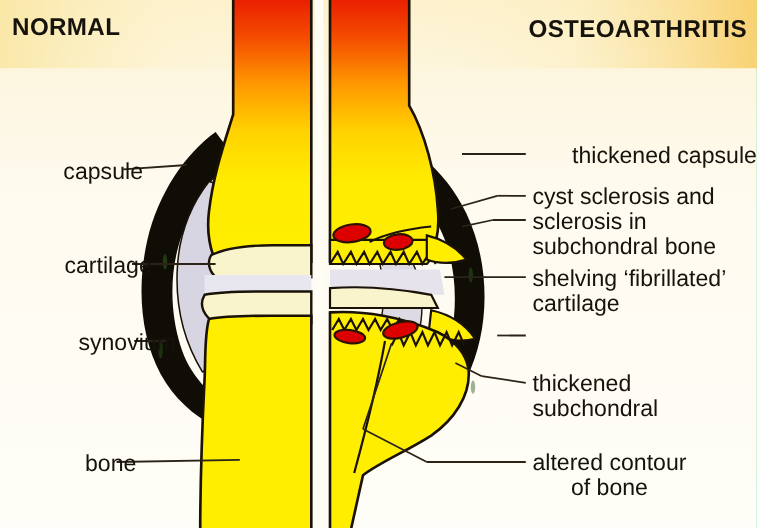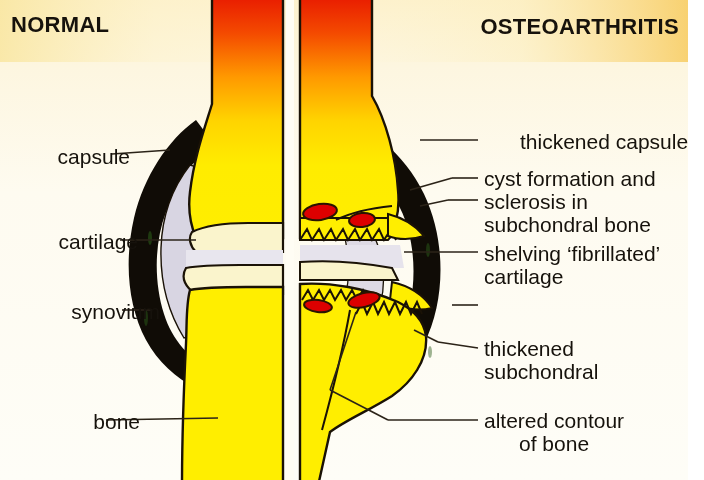--- a/index.html
+++ b/index.html
@@ -212,26 +212,26 @@
   <div class="title" id="title-normal">NORMAL</div>
 
   <div class="title" id="title-oa">OSTEOARTHRITIS</div>
 
   <div class="label label-left" style="left:0;top:145px;width:110px;">capsule</div>
 
   <div class="label label-left" style="left:0;top:230px;width:118px;">cartilage</div>
 
   <div class="label label-left" style="left:0;top:300px;width:120px;padding-left:20px;">synovium</div>
 
-  <div class="label label-left" style="left:16px;top:410px;width:104px;">bone</div>
+  <div class="label label-left" style="left:0;top:410px;width:104px;">bone</div>
 
   <div class="label label-right" style="left:484px;top:130px;margin-left:36px;">thickened capsule</div>
 
   <div class="label label-right" style="left:484px;top:167px;">
-    <span>cyst formation and</span>
+    <span>cyst sclerosis and</span>
     <span class="lbl-line2">sclerosis in</span>
     <span class="lbl-line2">subchondral bone</span>
   </div>
 
   <div class="label label-right" style="left:484px;top:242px;">
     <span>shelving ‘fibrillated’</span>
     <span class="lbl-line2">cartilage</span>
   </div>
 
 

